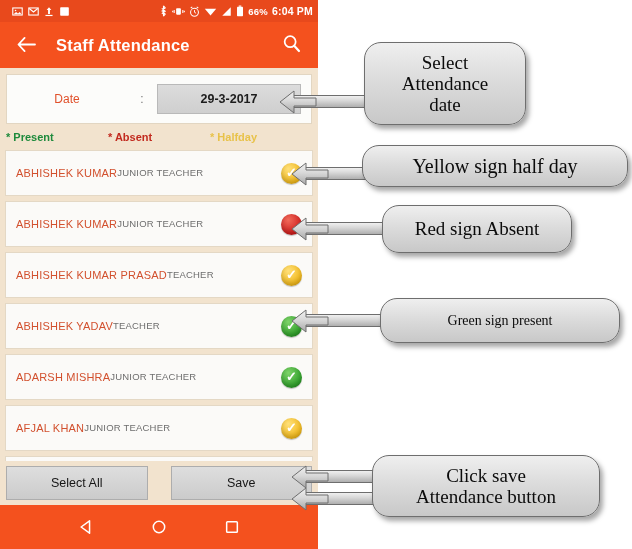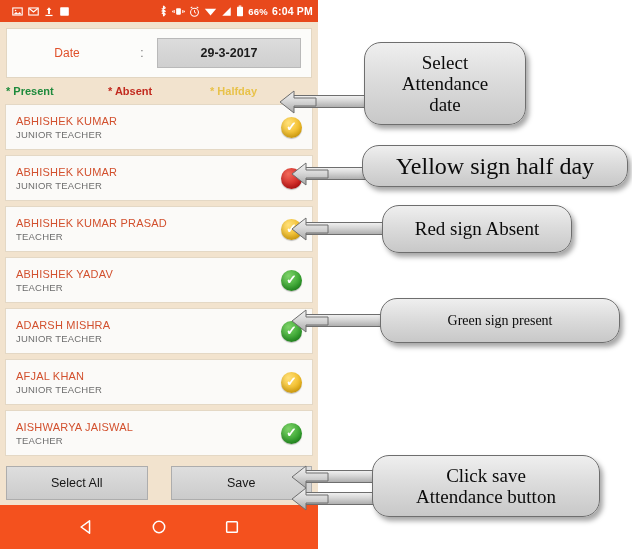--- a/index.html
+++ b/index.html
@@ -69,21 +69,21 @@
   .lg-half    { color:#E8C24A; }
 
   
   .list { padding:0 5px; }
   .row {
     background:#FBFAF8; border:1px solid #E4D8C5;
     height:46px; margin-bottom:5px;
     display:flex; align-items:center; padding:0 10px;
     position:relative;
   }
-  .row .texts { display:flex; flex-direction:column; justify-content:center; }
+  .row .texts { display:flex; flex-direction:row; justify-content:center; }
   .row .name {
     font-size:11px; color:#D2502E; letter-spacing:0.2px; line-height:14px;
   }
   .row .role {
     font-size:9.5px; color:#6E6E6E; letter-spacing:0.2px; line-height:13px;
   }
   .badge {
     margin-left:auto; width:21px; height:21px; border-radius:50%;
     display:flex; align-items:center; justify-content:center;
     color:#fff; font-size:13px; font-weight:bold;
@@ -205,20 +205,34 @@
         <svg width="8" height="12" viewBox="0 0 9 14">
             <rect x="3" y="0.6" width="3" height="1.4" fill="#fff"></rect>
             <rect x="1" y="2" width="7" height="11" rx="0.8" fill="#fff"></rect>
           </svg>
       </span>
       <span class="sb-txt">66%</span>
       <span class="sb-time">6:04 PM</span>
     </div>
   </div>
 
+  <div class="appbar">
+    <span class="back">
+      <svg width="21" height="17" viewBox="0 0 22 18">
+          <path d="M9 2L2.5 9 9 16M2.8 9H20" fill="none" stroke="#fff" stroke-width="1.9" stroke-linecap="round" stroke-linejoin="round"></path>
+        </svg>
+    </span>
+    <span class="title">Staff Attendance</span>
+    <span class="search">
+      <svg width="22" height="22" viewBox="0 0 24 24">
+          <circle cx="10" cy="9.5" r="6" fill="none" stroke="#fff" stroke-width="1.9"></circle>
+          <path d="M14.4 14l5.2 5.6" stroke="#fff" stroke-width="2.4" stroke-linecap="round"></path>
+        </svg>
+    </span>
+  </div>
 
   <div class="datepanel">
     <span class="date-label">Date</span>
     <span class="date-colon">:</span>
     <span class="date-value">29-3-2017</span>
   </div>
 
   <div class="legend">
     <span class="lg-present">* Present</span>
     <span class="lg-absent">* Absent</span>
@@ -340,21 +354,21 @@
 Attendance
 date</span>
 </div>
 
 <div class="shaft" style="left:300px; top:167px; width:80px; height:13px;"></div>
 <div class="blockarrow" style="left:290px; top:160px; width:40px; height:28px;">
   <svg width="40" height="28" viewBox="0 0 40 28">
     <path d="M2 14L16 3v7h22v8H16v7z" fill="url(#ag1)" stroke="#6E6E6E" stroke-width="1"></path>
   </svg>
 </div>
-<div class="callout" style="left:362px; top:145px; width:266px; height:42px; font-size:24px;">
+<div class="callout" style="left:362px; top:145px; width:266px; height:42px; font-size:20px;">
   <span>Yellow sign half day</span>
 </div>
 
 <div class="shaft" style="left:300px; top:222px; width:100px; height:13px;"></div>
 <div class="blockarrow" style="left:290px; top:215px; width:40px; height:28px;">
   <svg width="40" height="28" viewBox="0 0 40 28">
     <path d="M2 14L16 3v7h22v8H16v7z" fill="url(#ag1)" stroke="#6E6E6E" stroke-width="1"></path>
   </svg>
 </div>
 <div class="callout" style="left:382px; top:205px; width:190px; height:48px; font-size:19px;">

